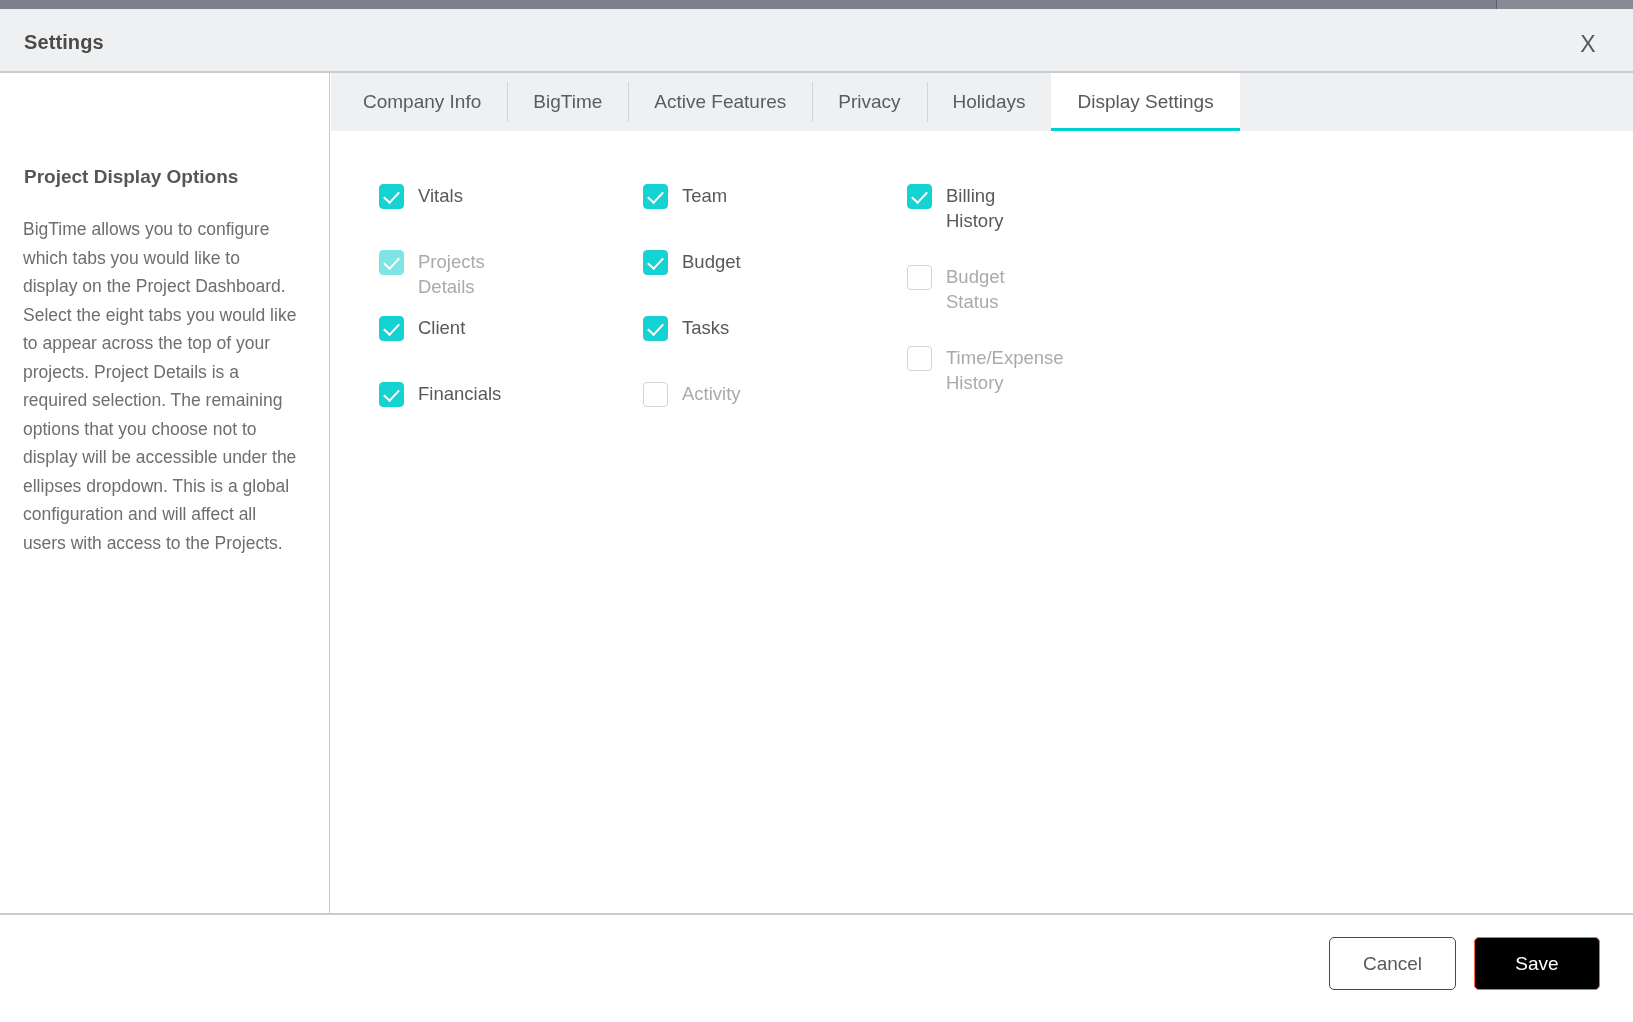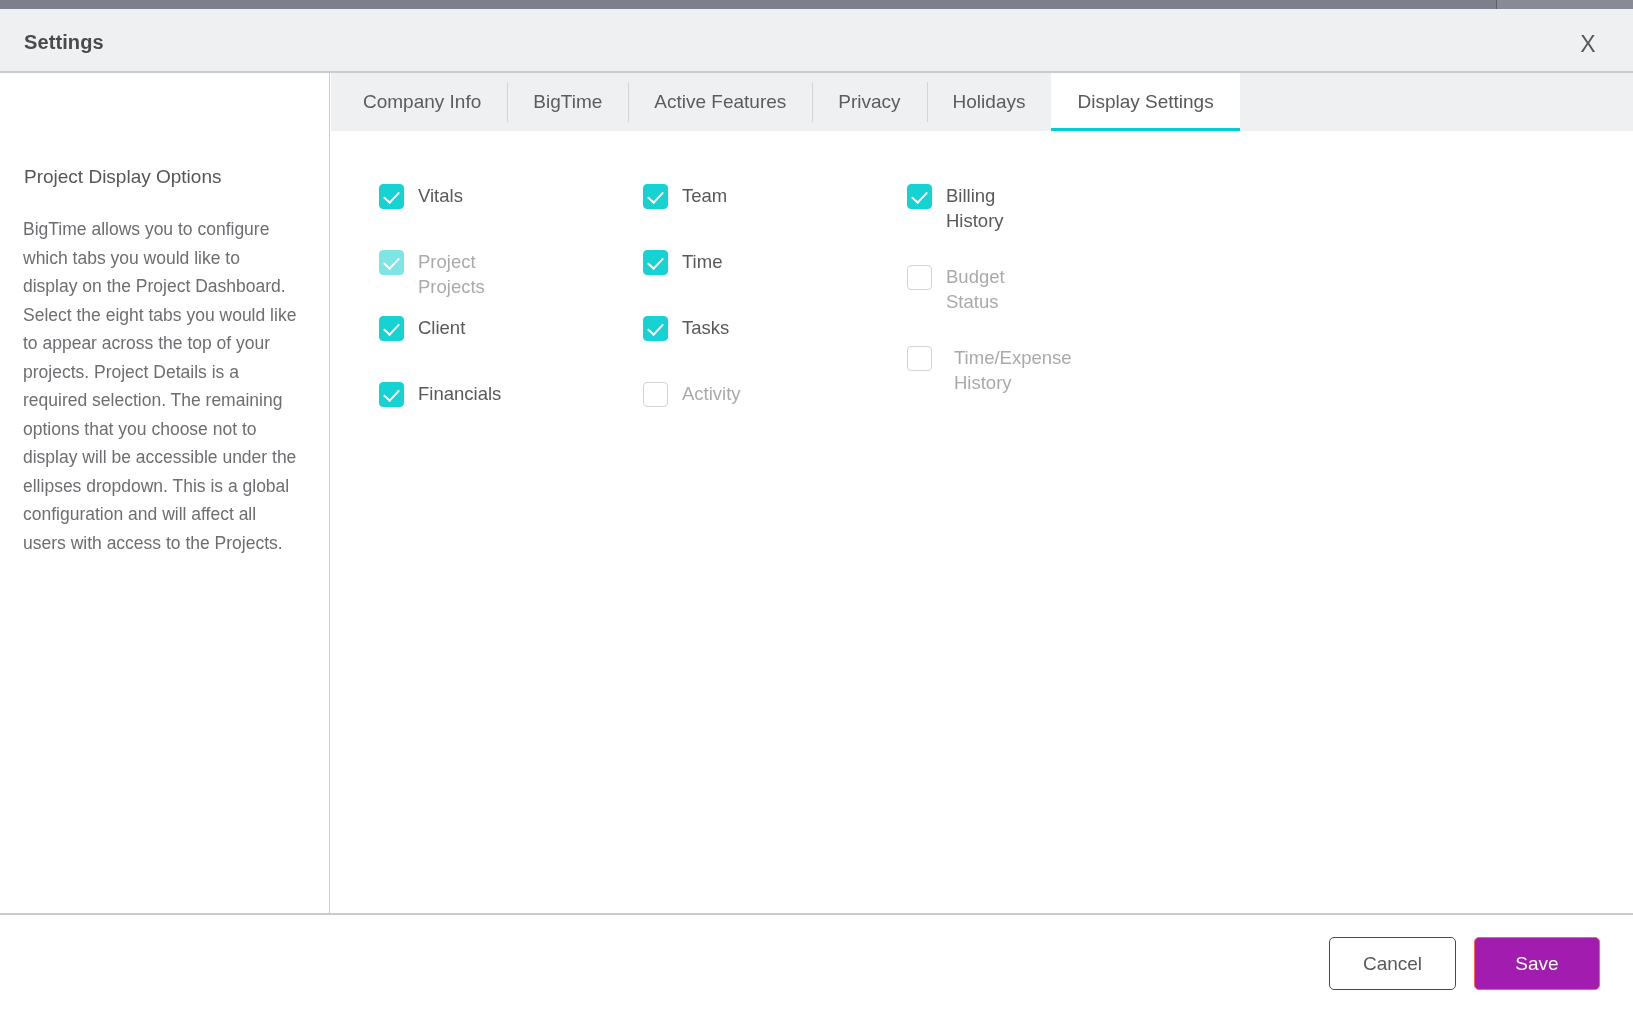--- a/index.html
+++ b/index.html
@@ -90,21 +90,21 @@
     border-right: 1px solid #c9cbce;
     box-sizing: border-box;
     background: #ffffff;
   }
   .sidebar-title {
     position: absolute;
     left: 24px;
     top: 93px;
     width: 280px;
     font-size: 19px;
-    font-weight: normal;
+    font-weight: bold;
     color: #54565a;
   }
   .sidebar-para {
     position: absolute;
     left: 23px;
     top: 142px;
     width: 276px;
     font-size: 17.5px;
     line-height: 28.5px;
     color: #6d6e71;
@@ -251,21 +251,21 @@
   .btn-cancel {
     width: 127px;
     height: 53px;
     background: #ffffff;
     border: 1px solid #4a4a4a;
     color: #58595b;
   }
   .btn-save {
     width: 126px;
     height: 53px;
-    background: #a21caf;
+    background: #000000;
     border: 1px solid #ff6347;
     color: #ffffff;
   }
 </style>
 </head>
 <body>
 
 <div class="app-topbar">
   <div class="app-topbar-seg"></div>
 </div>
@@ -298,59 +298,59 @@
       </div>
 
       <div class="options">
         <div class="opt-col opt-col-1" id="opt-col-1">
             <div class="opt" style="top: 52px;">
               <span class="box checked"></span>
               <span class="lbl">Vitals</span>
             </div>
             <div class="opt muted" style="top: 118px;">
               <span class="box checked disabled"></span>
-              <span class="lbl">Project Projects</span>
+              <span class="lbl">Projects Details</span>
             </div>
             <div class="opt" style="top: 184px;">
               <span class="box checked"></span>
               <span class="lbl">Client</span>
             </div>
             <div class="opt" style="top: 250px;">
               <span class="box checked"></span>
               <span class="lbl">Financials</span>
             </div>
           </div>
         <div class="opt-col opt-col-2" id="opt-col-2">
             <div class="opt" style="top: 52px;">
               <span class="box checked"></span>
               <span class="lbl">Team</span>
             </div>
             <div class="opt" style="top: 118px;">
               <span class="box checked"></span>
-              <span class="lbl">Time</span>
+              <span class="lbl">Budget</span>
             </div>
             <div class="opt" style="top: 184px;">
               <span class="box checked"></span>
               <span class="lbl">Tasks</span>
             </div>
             <div class="opt muted" style="top: 250px;">
               <span class="box unchecked"></span>
               <span class="lbl">Activity</span>
             </div>
           </div>
         <div class="opt-col opt-col-3" id="opt-col-3">
             <div class="opt" style="top: 52px;">
               <span class="box checked"></span>
               <span class="lbl">Billing History</span>
             </div>
             <div class="opt muted" style="top: 133px;">
               <span class="box unchecked"></span>
               <span class="lbl">Budget Status</span>
             </div>
-            <div class="opt muted" style="top: 214px; gap: 8px;">
+            <div class="opt muted" style="top: 214px;">
               <span class="box unchecked"></span>
               <span class="lbl">Time/Expense History</span>
             </div>
           </div>
       </div>
 
     </div>
   </div>
 
   <div class="modal-footer">

